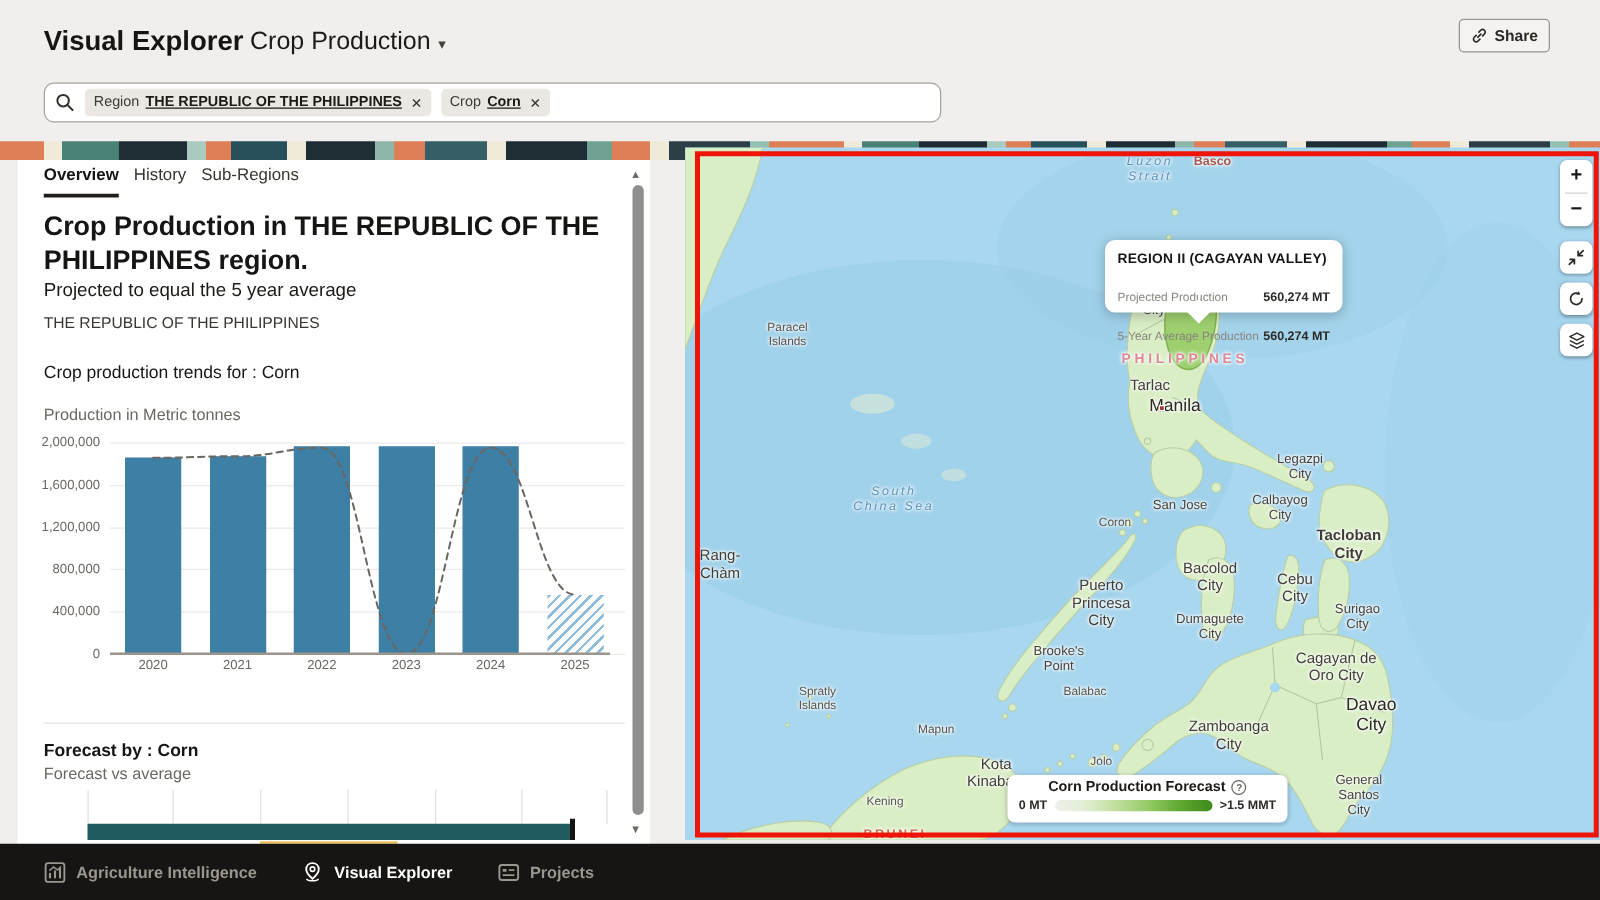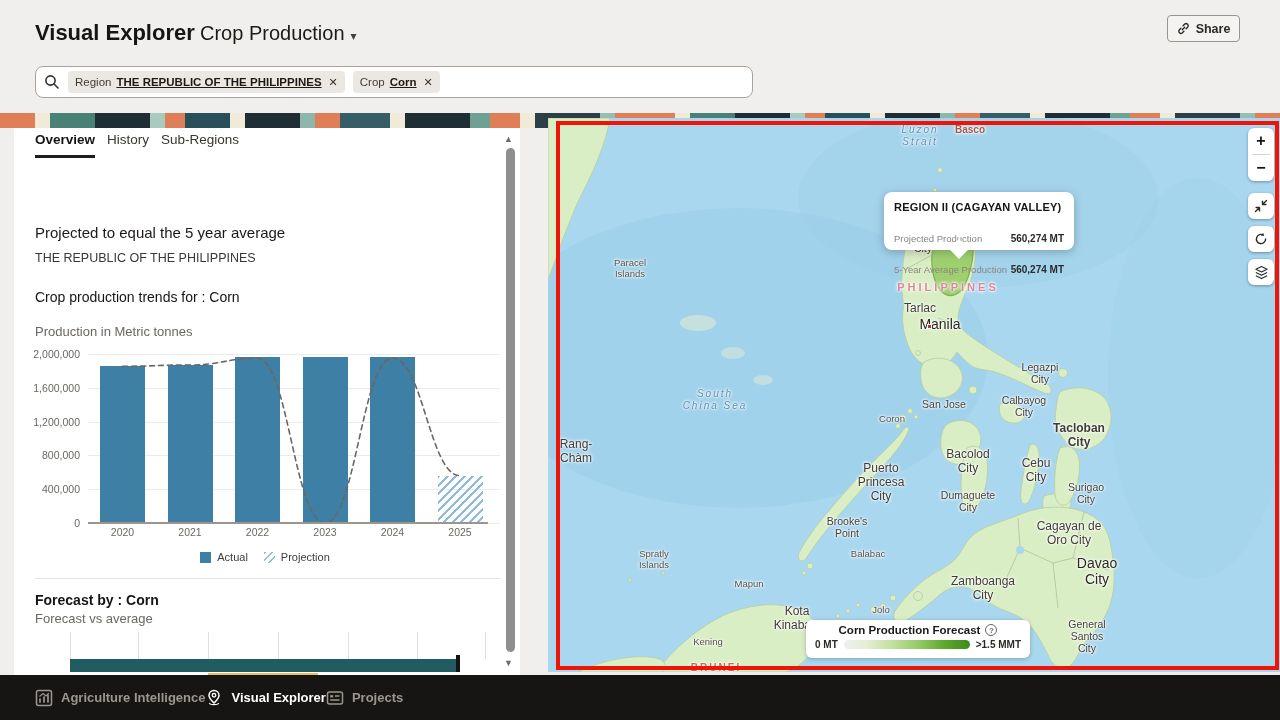--- a/index.html
+++ b/index.html
@@ -113,21 +113,21 @@
   .ml-title { display:flex; align-items:center; justify-content:center; gap:5px; font-size:11.5px; font-weight:bold; color:#1c1916; }
   .info-circle { width:12px; height:12px; border:1px solid #6b6762; border-radius:50%; font-size:8px; font-weight:bold;
     color:#6b6762; display:flex; align-items:center; justify-content:center; cursor:pointer; }
   .ml-row { display:flex; align-items:center; gap:6px; margin-top:3px; }
   .ml-min,.ml-max { font-size:10px; font-weight:bold; color:#2c2926; white-space:nowrap; }
   .ml-gradient { flex:1; height:9px; border-radius:5px;
     background:linear-gradient(90deg,#efefec 0%,#e3eed6 18%,#c2e0a0 38%,#94c964 60%,#5ea72f 80%,#3d8a1c 100%); }
 
   
   .bottom-nav { position:absolute; left:0; top:675px; width:1280px; height:45px; background:#171513; display:flex;
-    align-items:center; padding-left:35px; z-index:60; }
+    align-items:center; gap:36px; padding-left:35px; z-index:60; }
   .nav-item { display:flex; align-items:center; gap:8px; font-size:13px; font-weight:bold; color:#9b968f; cursor:pointer; }
   .nav-item.active { color:#ffffff; }
   .nav-item svg { display:block; }
 </style>
 </head>
 <body>
 
 <div id="stage">
 
   <div class="app-title">Visual Explorer</div>
@@ -159,20 +159,21 @@
   </div>
 
   <div class="banner"></div>
 
   <div class="left-panel">
     <div class="tabs">
       <div class="tab active">Overview</div>
       <div class="tab">History</div>
       <div class="tab">Sub-Regions</div>
     </div>
+    <div class="headline">Crop Production in THE REPUBLIC OF THE PHILIPPINES region.</div>
     <div class="subheadline">Projected to equal the 5 year average</div>
     <div class="region-name">THE REPUBLIC OF THE PHILIPPINES</div>
 
     <div class="chart-title">Crop production trends for : Corn</div>
     <div class="chart-sub">Production in Metric tonnes</div>
 
     <div class="yticks">
         <div style="top: -6px;">2,000,000</div>
         <div style="top: 27.8px;">1,600,000</div>
         <div style="top: 61.6px;">1,200,000</div>
@@ -204,30 +205,20 @@
     </div>
     <div class="xticks">
         <div style="left: 34.5px;">2020</div>
         <div style="left: 102px;">2021</div>
         <div style="left: 169.5px;">2022</div>
         <div style="left: 237px;">2023</div>
         <div style="left: 304.5px;">2024</div>
         <div style="left: 372px;">2025</div>
       </div>
 
-    <div class="trend-legend">
-      <div class="leg-item">
-        <span class="swatch actual"></span>
-        <span>Actual</span>
-      </div>
-      <div class="leg-item">
-        <span class="swatch proj"></span>
-        <span>Projection</span>
-      </div>
-    </div>
 
     <div class="divider"></div>
     <div class="fc-title">Forecast by : Corn</div>
     <div class="fc-sub">Forecast vs average</div>
     <div class="mini-chart">
       <div id="mini-grid-holder">
           <div class="mini-grid" style="left: 56px;"></div>
           <div class="mini-grid" style="left: 124px;"></div>
           <div class="mini-grid" style="left: 194px;"></div>
           <div class="mini-grid" style="left: 264px;"></div>

